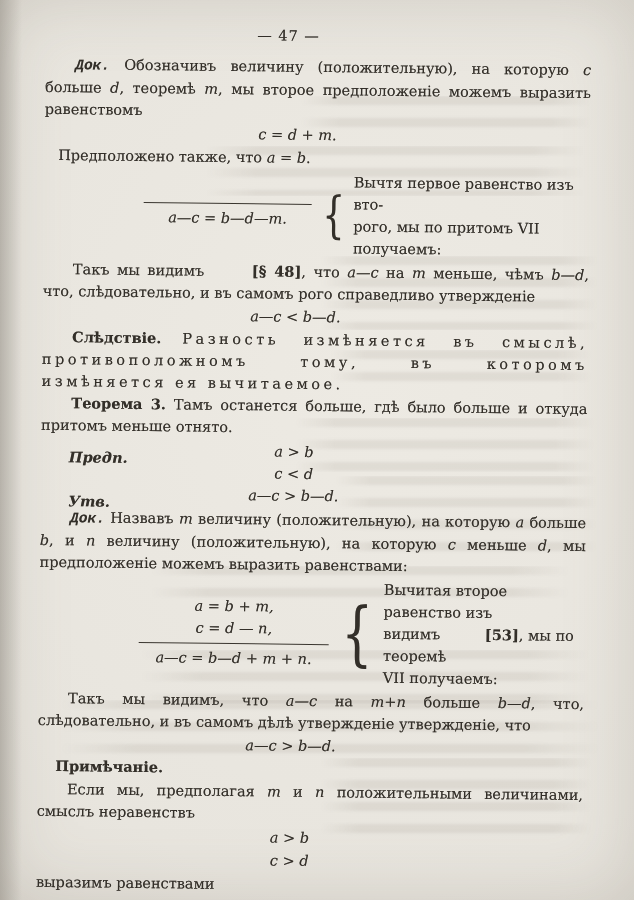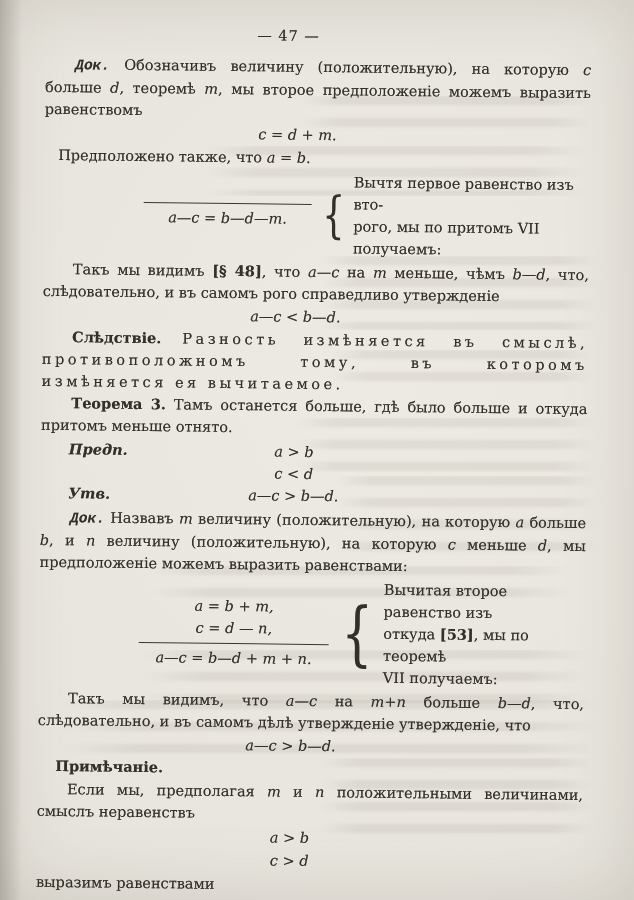--- a/index.html
+++ b/index.html
@@ -36,36 +36,36 @@
     font-size:14.5px;line-height:22px;
     text-shadow:0 0 .5px rgba(51,47,41,.55);
   }
   .pg-header{text-align:center;padding-right:60px;margin-bottom:9px;letter-spacing:1px;}
   .para{text-align:justify;text-indent:30px;margin:0;}
   .para.no-indent{text-indent:0;}
   .para.indent-sm{text-indent:14px;}
   .seg-lead{font-weight:bold;font-style:italic;font-family:Liberation Mono, monospace;}
   .seg-boldlead{font-weight:bold;}
   .seg-var{font-style:italic;}
-  .seg-bold{font-weight:bold;}
+  .seg-bold{font-weight:bold;margin-left:40px;}
   .seg-sp{letter-spacing:3.5px;}
   .formula{text-align:center;padding-right:40px;font-style:italic;margin:1px 0;}
   .fstack{margin:2px 0;}
   .eqblock{display:flex;align-items:center;margin:2px 0;}
   .eq-spacer1{flex:0 0 100px;}
   .eq-col1{flex:0 0 168px;text-align:center;font-style:italic;}
   .eq-spacer2{flex:0 0 100px;}
   .eq-col2{flex:0 0 190px;text-align:center;font-style:italic;}
   .eq-rule{border-top:1.2px solid #3a362f;margin:4px 0 3px;}
   .eq-brace{flex:0 0 auto;line-height:1;margin:0 4px 0 6px;transform:scaleX(.7);font-weight:400;color:#332f29;}
   .brace-2{font-size:50px;}
   .brace-3{font-size:70px;}
   .eq-note{flex:1 1 auto;text-align:left;}
   .pu-row{position:relative;}
-  .pu-label{position:absolute;left:28px;top:0;font-weight:bold;font-style:italic;}
+  .pu-label{position:absolute;left:28px;top:8px;font-weight:bold;font-style:italic;}
   .pu-formula{text-align:center;padding-right:40px;font-style:italic;}
   .h-note{font-weight:bold;padding-left:18px;margin:1px 0;}
 </style>
 </head>
 <body>
 
 <div class="page">
 
   <div class="ghost" style="left:300px;top:96px;width:292px;height:42px;"></div>
   <div class="ghost" style="left:205px;top:146px;width:380px;height:50px;"></div>
@@ -131,21 +131,21 @@
       <div class="eq-spacer2"></div>
       <div class="eq-col2">
         <div>a = b + m,</div>
         <div>c = d — n,</div>
         <div class="eq-rule"></div>
         <div>a—c = b—d + m + n.</div>
       </div>
       <div class="eq-brace brace-3">{</div>
       <div class="eq-note">
         <div><span>Вычитая второе равенство изъ</span></div>
-        <div><span>откуда </span><span class="seg-bold">[53]</span><span>, мы по теоремѣ</span></div>
+        <div><span>видимъ </span><span class="seg-bold">[53]</span><span>, мы по теоремѣ</span></div>
         <div><span>VII получаемъ:</span></div>
       </div>
     </div>
 
     <p class="para"><span>Такъ мы видимъ, что </span><span class="seg-var">a—c</span><span> на </span><span class="seg-var">m+n</span><span> больше </span><span class="seg-var">b—d</span><span>, что, слѣдовательно, и въ самомъ дѣлѣ утвержденіе утвержденіе, что</span></p>
 
     <div class="formula">a—c &gt; b—d.</div>
 
     <div class="h-note">Примѣчаніе.</div>
 

